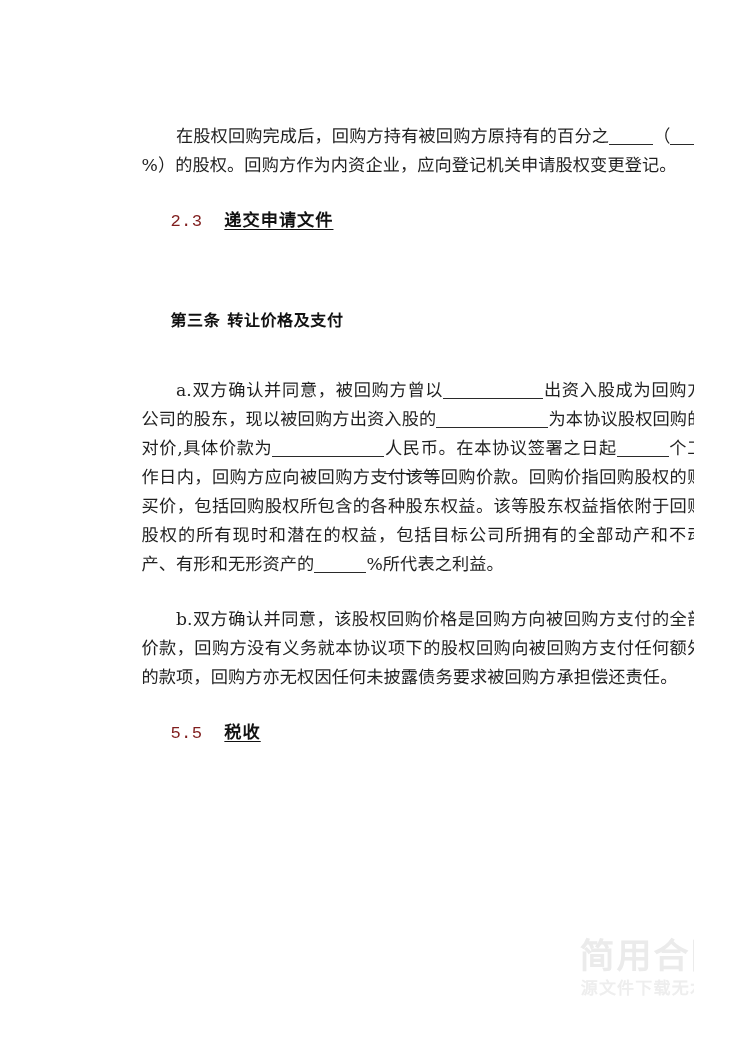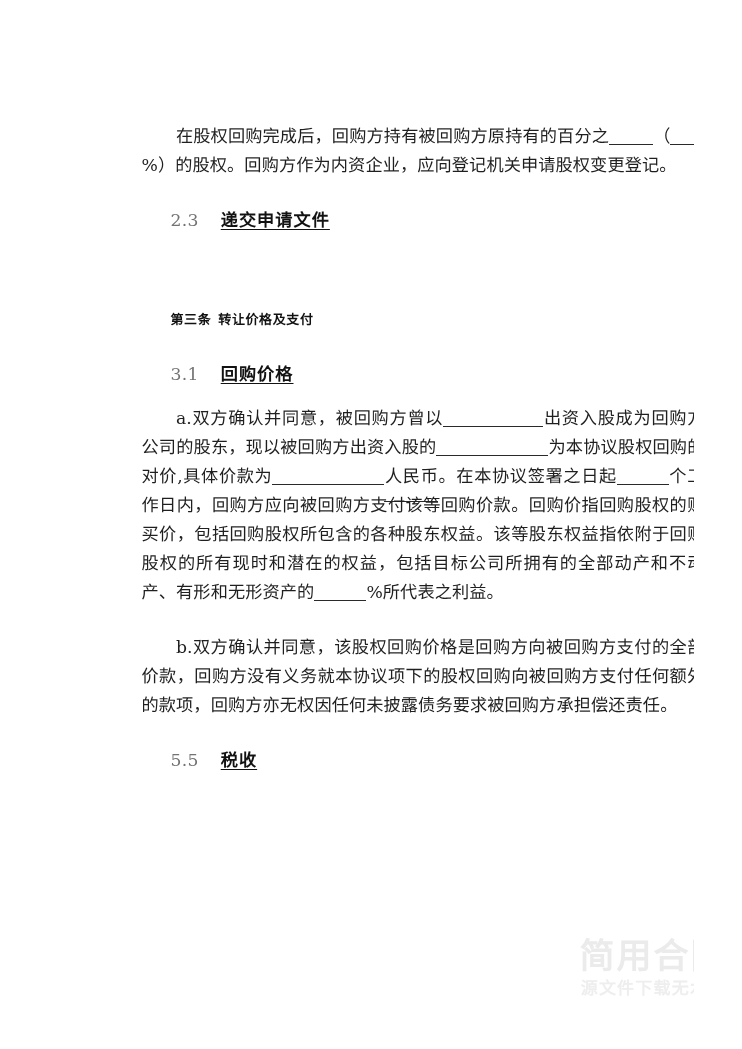--- a/index.html
+++ b/index.html
@@ -46,37 +46,38 @@
     display: block;
     margin: 0;
     padding-left: 29px;
     font-size: 17.2px;
     line-height: 29px;
     white-space: nowrap;
   }
   .subsec .num {
     font-weight: normal;
     letter-spacing: 0.3px;
-    color: #737373;
+    color: #7f1d1d;
+    font-family: Liberation Mono, monospace;
   }
   .subsec .gap { display: inline-block; width: 22px; }
   .subsec .title {
     font-weight: bold;
     text-decoration: underline;
     text-underline-offset: 3px;
     letter-spacing: 1px;
     color: #121212;
     text-align: center;
   }
 
   
   .article {
     margin: 0;
     padding-left: 29px;
-    font-size: 13px;
+    font-size: 16px;
     line-height: 29px;
     font-weight: bold;
     letter-spacing: 0.6px;
     color: #111111;
     white-space: nowrap;
   }
   .article .sp { display: inline-block; width: 7px; }
 
   
   .blank {
@@ -144,21 +145,20 @@
 
     <div class="sp-sm"></div>
 
 
     <div class="sp-xl"></div>
 
     <div class="article"><span>第三条</span><span class="sp"></span><span>转让价格及支付</span></div>
 
     <div class="sp-md"></div>
 
-    <div class="subsec"><span class="num">3.1</span><span class="gap"></span><span class="title">回购价格</span></div>
 
     <div class="sp-sm"></div>
 
     <p class="para"><span>a.双方确认并同意，被回购方曾以</span><span class="blank w-l"></span><span>出资入股成为回购方公司的股东，现以被回购方出资入股的</span><span class="blank w-xl"></span><span>为本协议股权回购的对价,具体价款为</span><span class="blank w-xl"></span><span class="underlined-run">人民币</span><span>。在本协议签署之日起</span><span class="blank w-m"></span><span>个工作日内，回购方应向被回购方支付该等回购价款。回购价指回购股权的购买价，包括回购股权所包含的各种股东权益。该等股东权益指依附于回购股权的所有现时和潜在的权益，包括目标公司所拥有的全部动产和不动产、有形和无形资产的</span><span class="blank w-m"></span><span>%所代表之利益。</span></p>
 
     <div class="sp-md"></div>
 
     <p class="para">b.双方确认并同意，该股权回购价格是回购方向被回购方支付的全部价款，回购方没有义务就本协议项下的股权回购向被回购方支付任何额外的款项，回购方亦无权因任何未披露债务要求被回购方承担偿还责任。</p>
 
     <div class="sp-md"></div>

